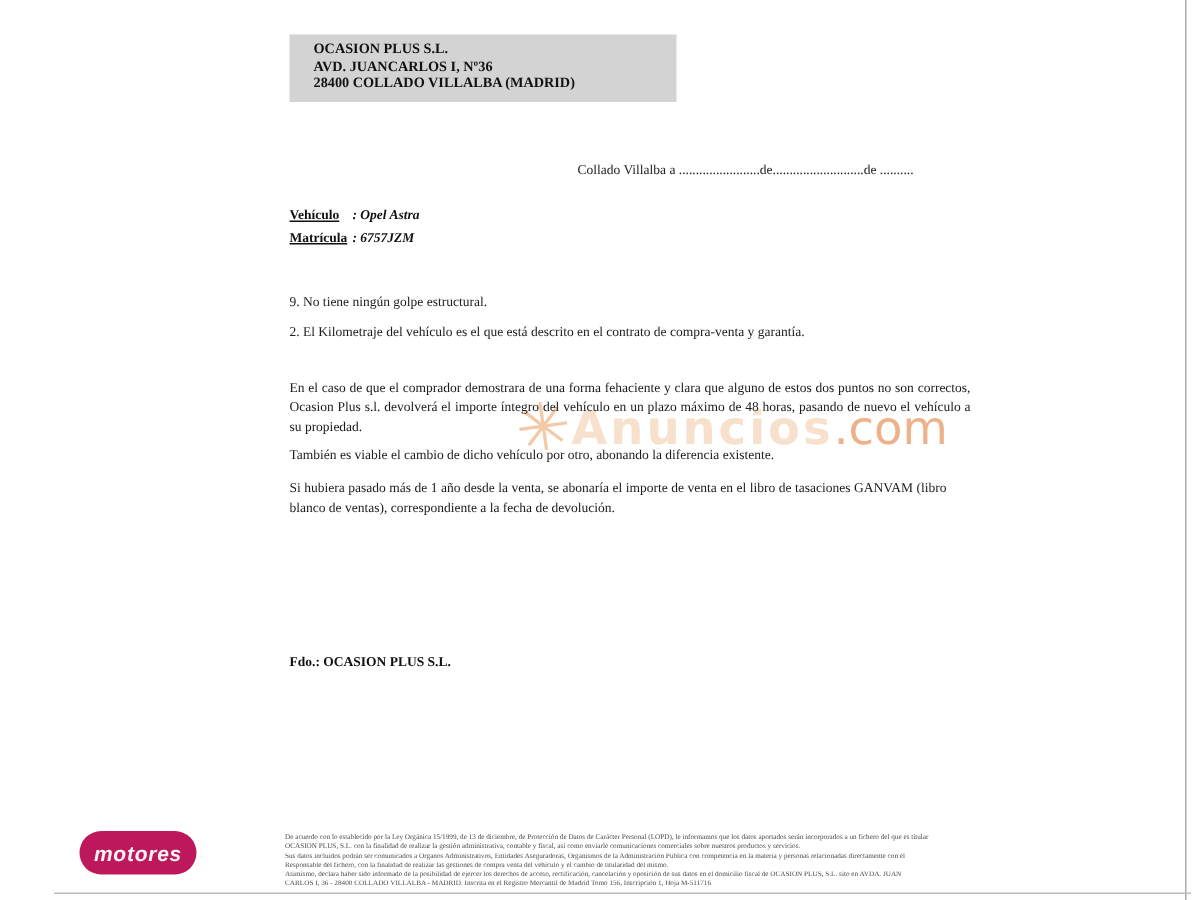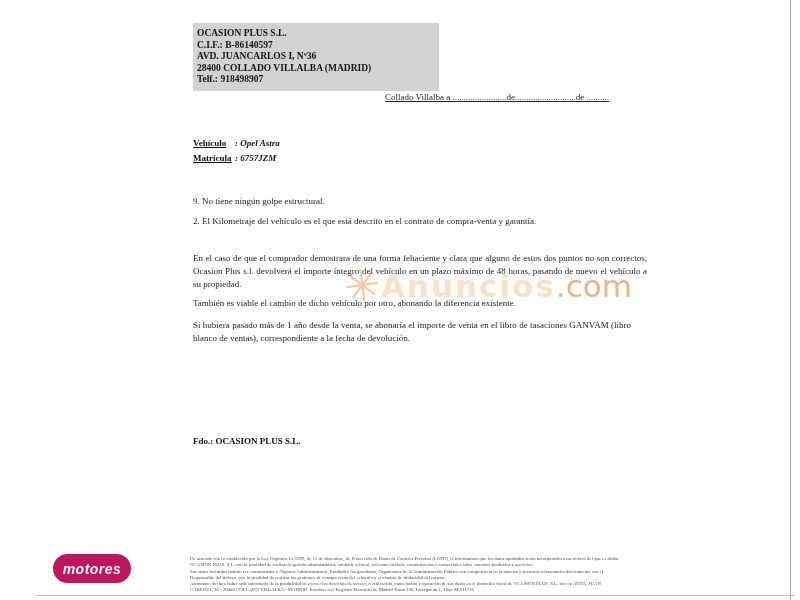--- a/index.html
+++ b/index.html
@@ -3,23 +3,23 @@
 <meta charset="utf-8">
 <style>
   html,body{margin:0;padding:0;background:#ffffff;}
   #stage{position:relative;width:800px;height:600px;background:#ffffff;overflow:hidden;
          font-family:"Liberation Serif", serif;color:#1c1c1c;}
   .edge-right{position:absolute;left:790px;top:0;width:1px;height:600px;background:#a9a9a9;}
   .edge-bottom{position:absolute;left:36px;top:595px;width:758px;height:1px;background:#bdbdbd;}
 
   
   .hdr{position:absolute;left:193px;top:23px;width:234px;background:#d3d3d3;
-       padding:5px 8px 5px 4px;font-weight:bold;font-size:9.5px;line-height:11.6px;color:#111;}
+       padding:5px 8px 5px 16px;font-weight:bold;font-size:9.5px;line-height:11.6px;color:#111;}
 
-  .dateline{position:absolute;left:385px;top:92px;font-size:9px;color:#222;text-decoration:underline;}
+  .dateline{position:absolute;left:385px;top:108px;font-size:9px;color:#222;}
 
   .certify{position:absolute;left:193px;top:136px;font-size:9px;line-height:15px;color:#111;}
   .certify .intro{font-weight:bold;}
   .certify .lbl{display:inline-block;width:42px;text-decoration:underline;font-weight:bold;}
   .certify .val{font-weight:bold;font-style:italic;}
 
   .pt{position:absolute;left:193px;font-size:9px;color:#1c1c1c;white-space:nowrap;}
   .pt1{top:196px;}
   .pt2{top:216px;text-align:center;}
 
@@ -56,24 +56,22 @@
   <div class="wm">
     <span class="star">✳</span>
     <span class="txt">Anuncios</span>
     <span class="suffix">.com</span>
   </div>
 
   <div class="doc-layer">
 
     <div class="hdr">
       <div>OCASION PLUS S.L.</div>
-      <div>C.I.F.: B-86140597</div>
       <div>AVD. JUANCARLOS I, Nº36</div>
       <div>28400 COLLADO VILLALBA (MADRID)</div>
-      <div>Telf.: 918498907</div>
     </div>
 
     <div class="dateline">Collado Villalba a ........................de...........................de ..........</div>
 
     <div class="certify">
       <div>
         <span class="lbl">Vehículo</span><span class="val">: Opel Astra</span>
       </div>
       <div>
         <span class="lbl">Matrícula</span><span class="val">: 6757JZM</span>

